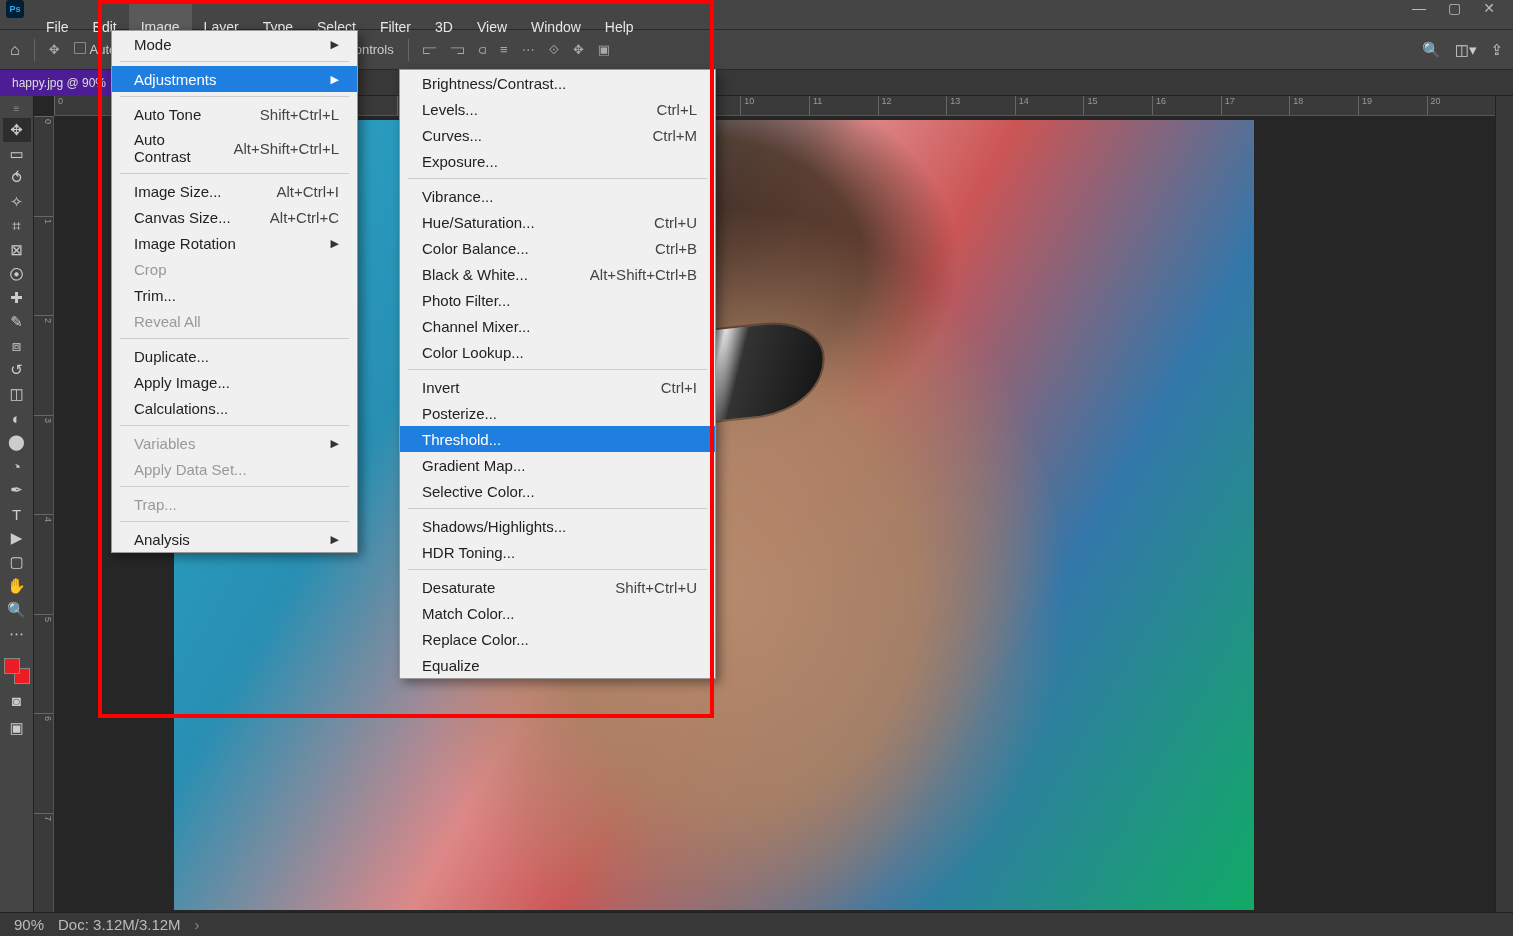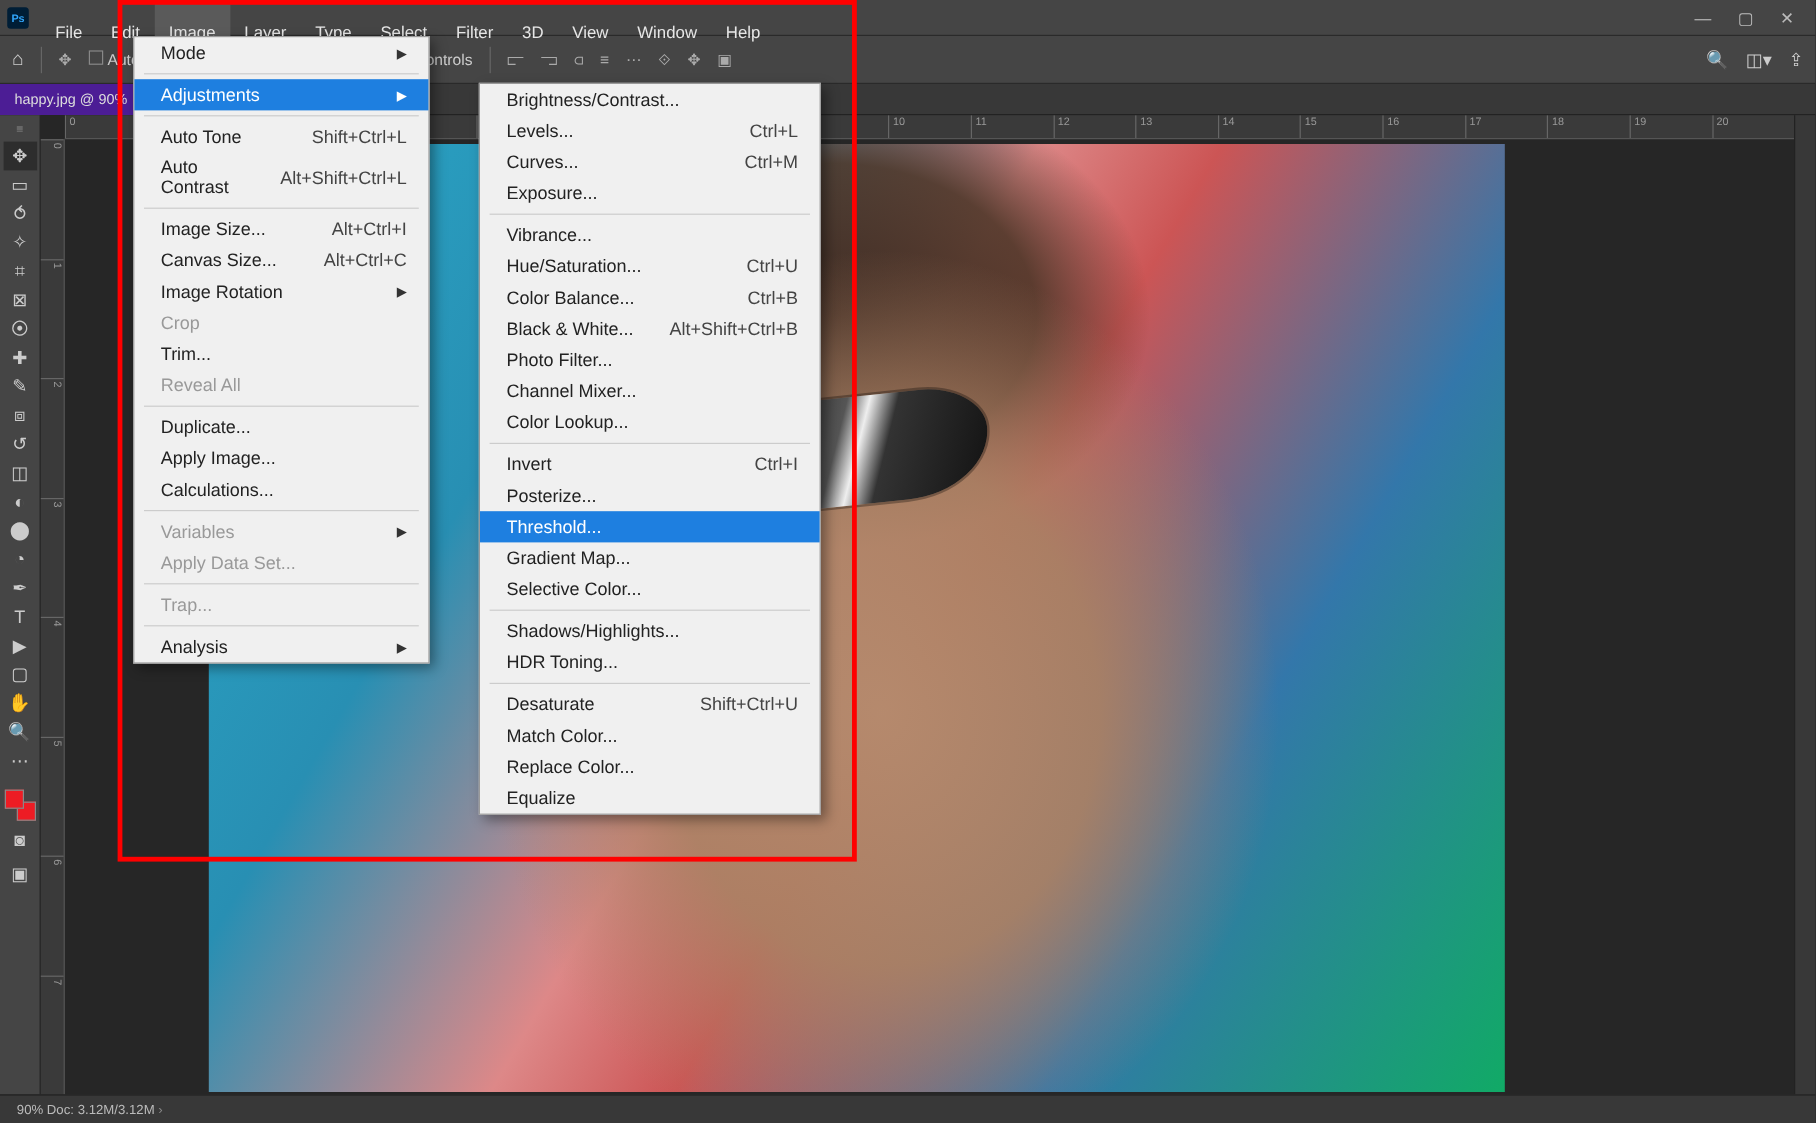--- a/index.html
+++ b/index.html
@@ -12,21 +12,21 @@
     overflow: hidden;
     position: relative;
     font-size: 13px;
     user-select: none;
   }
   
   .menubar {
     height: 30px;
     background: #454545;
     display: flex;
-    align-items: center;
+    align-items: flex-start;
     padding: 0 6px;
     border-bottom: 1px solid #2a2a2a;
   }
   .ps-logo {
     width: 18px; height: 18px;
     background: #001e36;
     color: #31a8ff;
     font-size: 9px;
     font-weight: bold;
     display: flex;
@@ -205,23 +205,23 @@
   }
   
   .statusbar {
     position: absolute;
     bottom: 0; left: 0; right: 0;
     height: 24px;
     background: #383838;
     border-top: 1px solid #222;
     display: flex;
     align-items: center;
-    font-size: 11px;
+    font-size: 15px;
     color: #bbb;
-    gap: 3px;
+    gap: 14px;
     padding-left: 14px;
   }
   .statusbar .chevron { color: #888; }
   
   .menu-panel {
     position: absolute;
     background: #f0f0f0;
     color: #222;
     font-size: 15px;
     box-shadow: 4px 4px 10px rgba(0,0,0,0.4);
@@ -239,21 +239,21 @@
   .menu-panel .mi .shortcut { color: #444; margin-left: 30px; }
   .menu-panel .mi .arrow { color: #333; margin-left: 30px; font-size: 11px;}
   .menu-panel .mi.hl { background: #1e7fe0; color: #fff; }
   .menu-panel .mi.hl .arrow { color: #fff; }
   .menu-panel .mi.disabled { color: #999; }
   .menu-panel .sep { height: 1px; background: #ccc; margin: 4px 8px; }
   #image-menu {
     top: 30px; left: 111px; width: 247px;
   }
   #adjustments-menu {
-    top: 69px; left: 399px; width: 285px;
+    top: 69px; left: 399px; width: 317px;
   }
   .highlight-frame {
     position: absolute;
     border: 4px solid #ff0000;
     z-index: 200;
     pointer-events: none;
   }
   #frame1 { top: 0; left: 98px; width: 616px; height: 718px; }
 </style>
 </head>

